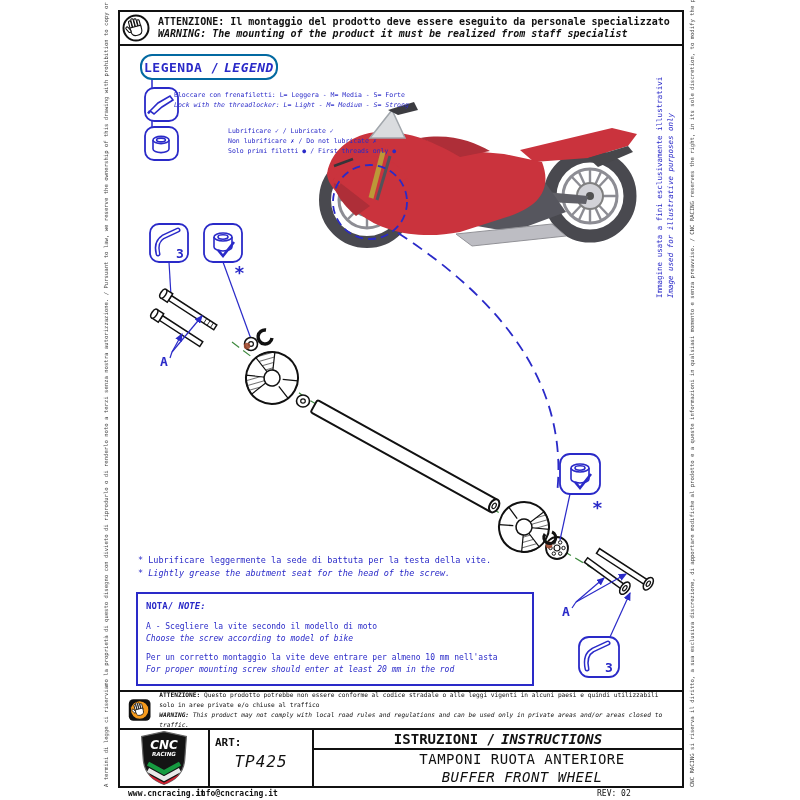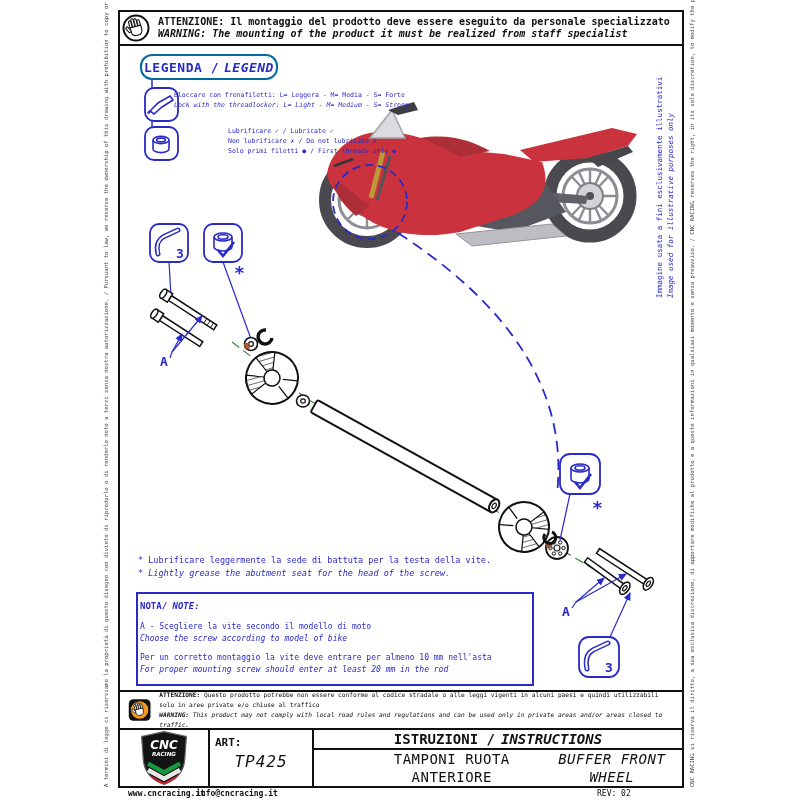--- a/index.html
+++ b/index.html
@@ -19,42 +19,42 @@
   .legend-title .en{font-style:italic;}
   .legend-text{position:absolute;color:#2a2ac8;font-size:6.5px;line-height:1.55;font-family:"DejaVu Sans Mono","DejaVu Sans",monospace;}
   .lt1{left:54px;top:44px;}
   .lt2{left:66px;top:80px;margin-left:42px;}
   .it-line{font-style:normal;}
   .en-line{font-style:italic;}
   .image-note{position:absolute;left:534px;top:252px;width:240px;transform:rotate(-90deg);transform-origin:0 0;
     color:#2a2ac8;font-size:7.5px;line-height:1.5;white-space:nowrap;}
   .grease-note{position:absolute;left:18px;top:508px;color:#2a2ac8;font-size:8.5px;line-height:1.5;}
   .nota-box{position:absolute;left:16px;top:546px;width:398px;height:94px;border:2px solid #2a2ac8;box-sizing:border-box;
-    color:#2a2ac8;font-size:8px;line-height:1.45;padding:6px 2px;}
+    color:#2a2ac8;font-size:8px;line-height:1.45;padding:6px 8px;}
   .nota-title{font-weight:bold;font-size:9px;margin-bottom:8px;}
   .nota-title .en{font-style:italic;}
   .nota-ind{}
   .nota-gap{height:8px;}
   
   .bot-warn{position:absolute;left:0;top:678px;width:100%;height:38px;border-top:2px solid #111;box-sizing:border-box;
     display:flex;align-items:center;gap:8px;padding:0 8px;}
   .bw-txt{font-size:6.2px;line-height:1.6;}
   .bw-b{font-weight:bold;}
   .bw-i{font-style:italic;}
   .bw-bi{font-weight:bold;font-style:italic;}
   
   .title-block{position:absolute;left:0;top:716px;width:100%;height:58px;border-top:2px solid #111;box-sizing:border-box;display:flex;}
   .cell-logo{width:90px;border-right:2px solid #111;box-sizing:border-box;display:flex;align-items:center;justify-content:center;}
   .cell-art{width:104px;border-right:2px solid #111;box-sizing:border-box;position:relative;}
   .art-label{position:absolute;left:5px;top:6px;font-size:11px;font-weight:bold;}
   .art-code{position:absolute;left:0;top:22px;width:100%;text-align:center;font-size:16px;letter-spacing:1px;font-style:italic;}
   .cell-doc{flex:1;display:flex;flex-direction:column;text-align:center;}
   .doc-head{height:23px;border-bottom:2px solid #111;box-sizing:border-box;display:flex;align-items:center;justify-content:center;gap:6px;font-size:14px;font-weight:bold;}
   .doc-head .en{font-style:italic;}
-  .doc-body{flex:1;display:flex;align-items:center;justify-content:center;font-size:14px;line-height:1.3;letter-spacing:.5px;padding-left:48px;}
+  .doc-body{flex:1;display:flex;flex-direction:column;align-items:center;justify-content:center;font-size:14px;line-height:1.3;letter-spacing:.5px;padding-left:48px;}
   .doc-body .en{font-style:italic;}
   
   .footer-item{position:absolute;top:789px;font-size:8px;font-weight:bold;}
   .f-web{left:128px;} .f-mail{left:196px;}
   .f-rev{left:597px;font-weight:normal;font-size:8px;}
   .side-text{position:absolute;width:778px;transform:rotate(-90deg);transform-origin:0 0;font-size:5.6px;color:#444;white-space:nowrap;}
   .st-left{left:103px;top:787px;}
   .st-right{left:689px;top:787px;}
 </style>
 </head>

